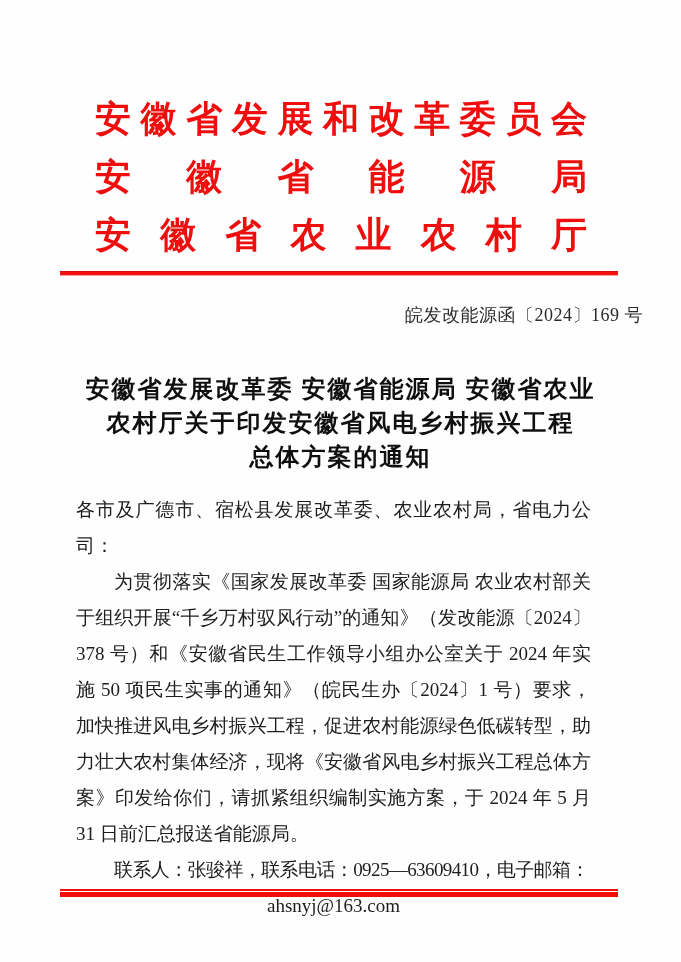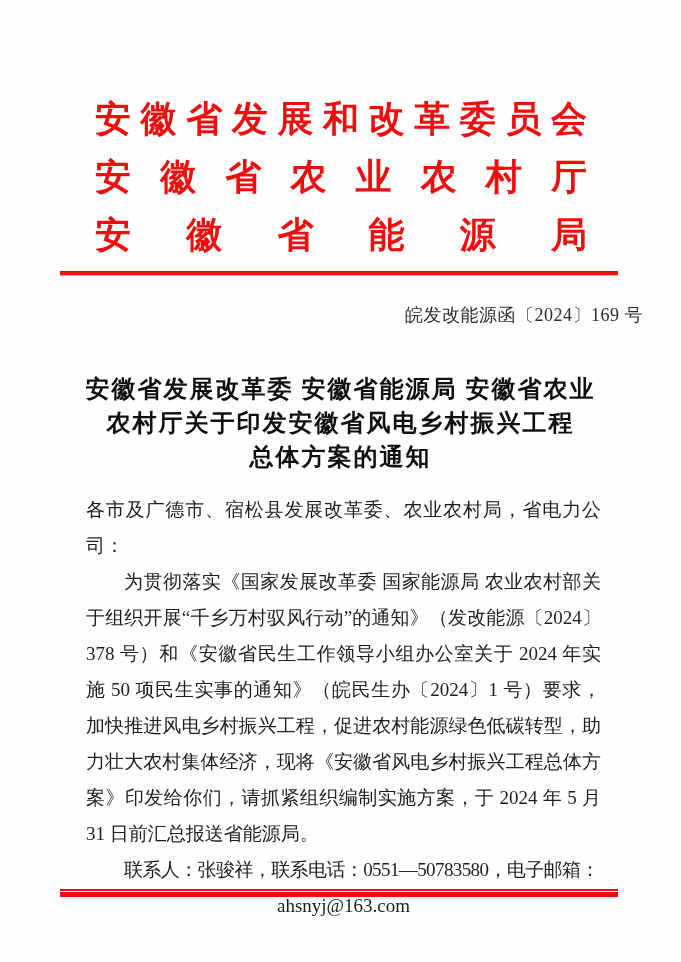--- a/index.html
+++ b/index.html
@@ -73,21 +73,21 @@
     line-height: 34px;
     letter-spacing: 2px;
     color: #0f0f0f;
   }
   .t-line { display: block; }
 
   
   .body {
     position: absolute;
     top: 492px;
-    left: 86px;
+    left: 76px;
     width: 515px;
     font-size: 19px;
     line-height: 36px;
     text-align: justify;
     color: #1d1d1d;
   }
   .body p { margin: 0; }
   .indent { text-indent: 2em; }
   .contact-line {
     text-indent: 2em;
@@ -96,36 +96,36 @@
   }
   .email-line { text-align: center; }
 </style>
 </head>
 <body>
 
 <div class="page">
 
   <header class="letterhead">
     <div class="lh-line">安徽省发展和改革委员会</div>
+    <div class="lh-line">安徽省能源局</div>
     <div class="lh-line">安徽省农业农村厅</div>
-    <div class="lh-line">安徽省能源局</div>
   </header>
 
   <div class="rule-top"></div>
 
   <div class="doc-number">皖发改能源函〔2024〕169 号</div>
 
   <h1 class="title">
     <span class="t-line">安徽省发展改革委 安徽省能源局 安徽省农业</span>
     <span class="t-line">农村厅关于印发安徽省风电乡村振兴工程</span>
     <span class="t-line">总体方案的通知</span>
   </h1>
 
   <main class="body">
     <p class="salutation">各市及广德市、宿松县发展改革委、农业农村局，省电力公司：</p>
     <p class="indent">为贯彻落实《国家发展改革委 国家能源局 农业农村部关于组织开展“千乡万村驭风行动”的通知》（发改能源〔2024〕378 号）和《安徽省民生工作领导小组办公室关于 2024 年实施 50 项民生实事的通知》（皖民生办〔2024〕1 号）要求，加快推进风电乡村振兴工程，促进农村能源绿色低碳转型，助力壮大农村集体经济，现将《安徽省风电乡村振兴工程总体方案》印发给你们，请抓紧组织编制实施方案，于 2024 年 5 月 31 日前汇总报送省能源局。</p>
-    <p class="contact-line">联系人：张骏祥，联系电话：0551—50783580，电子邮箱：</p>
+    <p class="contact-line">联系人：张骏祥，联系电话：0925—63609410，电子邮箱：</p>
     <p class="email-line">ahsnyj@163.com</p>
   </main>
 
   <div class="rule-bottom"></div>
 
 </div>
 
 </body></html>

